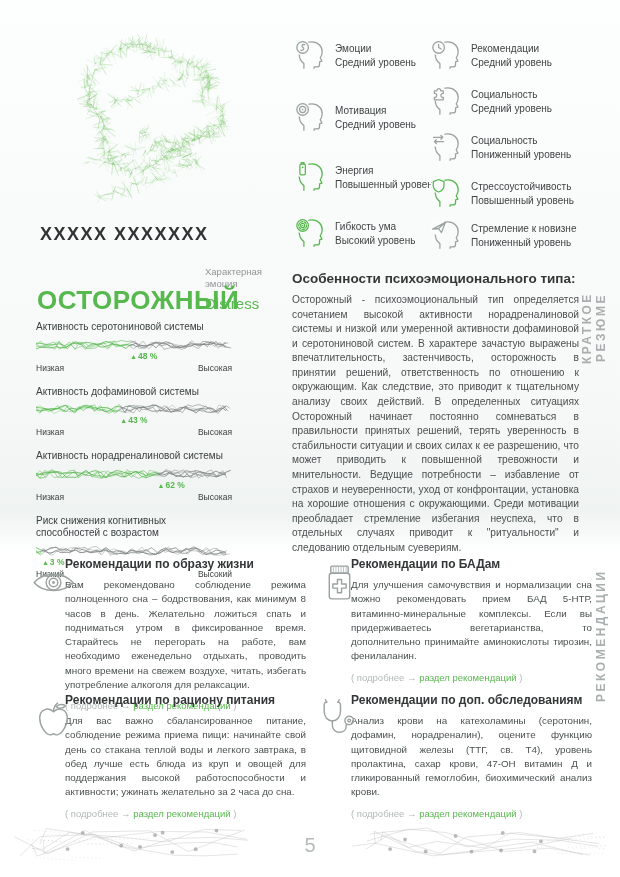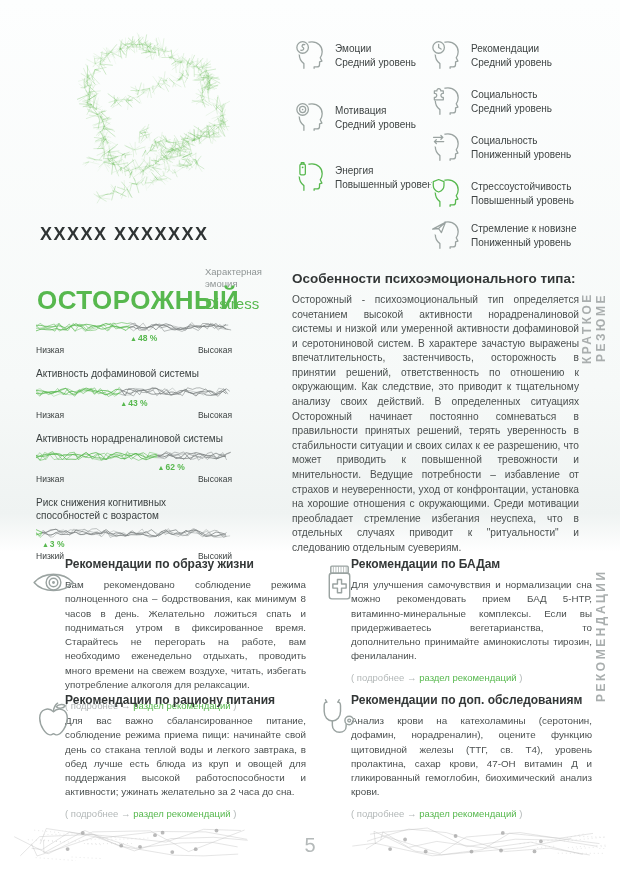--- a/index.html
+++ b/index.html
@@ -1374,20 +1374,33 @@
           <svg viewBox="0 0 40 40" width="34" height="34" style="color:#57b84e" fill="none" stroke="currentColor" stroke-width="1.5" stroke-linecap="round" stroke-linejoin="round">
             <path d="M14 38 L14 32.5 C10.5 30 8.5 26 8.6 21.5 C8.8 13 15 7 23.5 7 C30.5 7 35.5 12 35.5 18.5 C35.5 21.5 34.5 23.8 33.2 25.6 L35.2 29.6 L32.4 30.4 L32.4 33.4 C32.4 35.2 31 36.4 29 36.4 L26 36.4 L26 38"></path>
             <circle cx="12.5" cy="13.5" r="9.2" fill="#fbfdfc" stroke="none"></circle>
             <rect x="9.3" y="7.2" width="6.4" height="12.6" rx="1.6"></rect>
             <path d="M10.9 7.2 V5.6 h3.2 V7.2"></path>
             <circle cx="12.5" cy="11" r="1.1" fill="currentColor" stroke="none"></circle>
           </svg>
         </span>
         <span class="t-text"><span class="t-label">Энергия</span><br><span class="t-level">Повышенный уровень</span></span>
       </div>
+      <div class="trait" style="left: 0px; top: 186px;">
+        <span class="t-icon">
+          <svg viewBox="0 0 40 40" width="34" height="34" style="color:#57b84e" fill="none" stroke="currentColor" stroke-width="1.5" stroke-linecap="round" stroke-linejoin="round">
+            <path d="M14 38 L14 32.5 C10.5 30 8.5 26 8.6 21.5 C8.8 13 15 7 23.5 7 C30.5 7 35.5 12 35.5 18.5 C35.5 21.5 34.5 23.8 33.2 25.6 L35.2 29.6 L32.4 30.4 L32.4 33.4 C32.4 35.2 31 36.4 29 36.4 L26 36.4 L26 38"></path>
+            <circle cx="12.5" cy="13.5" r="9.2" fill="#fbfdfc" stroke="none"></circle>
+            <circle cx="12.5" cy="13.5" r="6.8"></circle>
+            <circle cx="12.5" cy="13.5" r="4.6" stroke-dasharray="3 1.6"></circle>
+            <circle cx="12.5" cy="13.5" r="2.4"></circle>
+            <circle cx="12.5" cy="13.5" r="0.9" fill="currentColor" stroke="none"></circle>
+          </svg>
+        </span>
+        <span class="t-text"><span class="t-label">Гибкость ума</span><br><span class="t-level">Высокий уровень</span></span>
+      </div>
       <div class="trait" style="left: 136px; top: 8px;">
         <span class="t-icon">
           <svg viewBox="0 0 40 40" width="34" height="34" style="color:#9aa3a1" fill="none" stroke="currentColor" stroke-width="1.5" stroke-linecap="round" stroke-linejoin="round">
             <path d="M14 38 L14 32.5 C10.5 30 8.5 26 8.6 21.5 C8.8 13 15 7 23.5 7 C30.5 7 35.5 12 35.5 18.5 C35.5 21.5 34.5 23.8 33.2 25.6 L35.2 29.6 L32.4 30.4 L32.4 33.4 C32.4 35.2 31 36.4 29 36.4 L26 36.4 L26 38"></path>
             <circle cx="12.5" cy="13.5" r="9.2" fill="#fbfdfc" stroke="none"></circle>
             <circle cx="12.5" cy="13.5" r="6.8"></circle>
             <path d="M12.5 9.8 V13.5 L15.4 15.4"></path>
           </svg>
         </span>
         <span class="t-text"><span class="t-label">Рекомендации</span><br><span class="t-level">Средний уровень</span></span>
@@ -1434,20 +1447,21 @@
         <span class="t-text"><span class="t-label">Стремление к новизне</span><br><span class="t-level">Пониженный уровень</span></span>
       </div>
     </div>
 
   <div class="emotion-label">Характерная эмоция</div>
   <div class="type-title">ОСТОРОЖНЫЙ</div>
   <div class="emotion-value">Distress</div>
 
   <div id="bars">
       <div class="bar-block">
+        <div class="bar-label">Активность серотониновой системы</div>
         <div class="bar-canvas">
           <svg width="196" height="12" viewBox="0 0 196 12">
             <defs>
               <clipPath id="bclip101L">
                 <rect x="0" y="0" width="94.1" height="12"></rect>
               </clipPath>
               <clipPath id="bclip101R">
                 <rect x="94.1" y="0" width="101.9" height="12"></rect>
               </clipPath>
             </defs>

